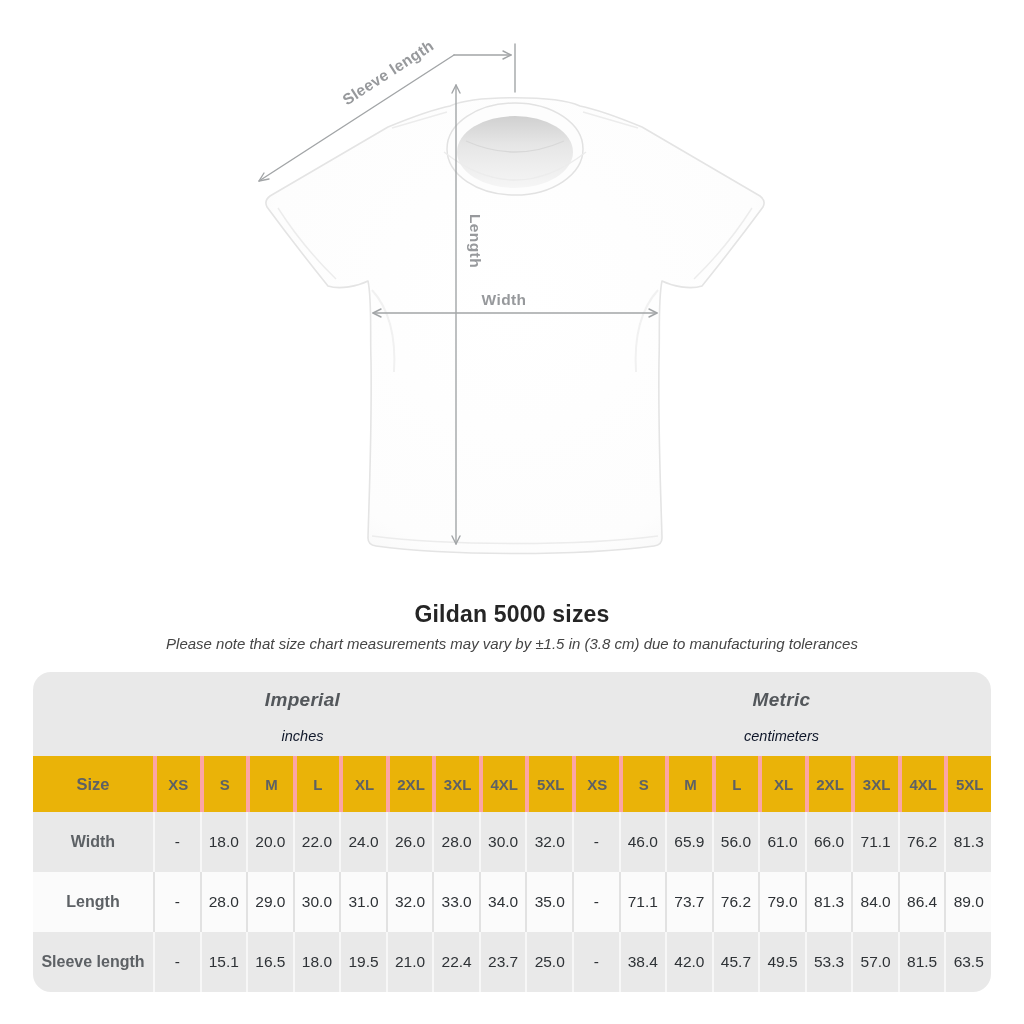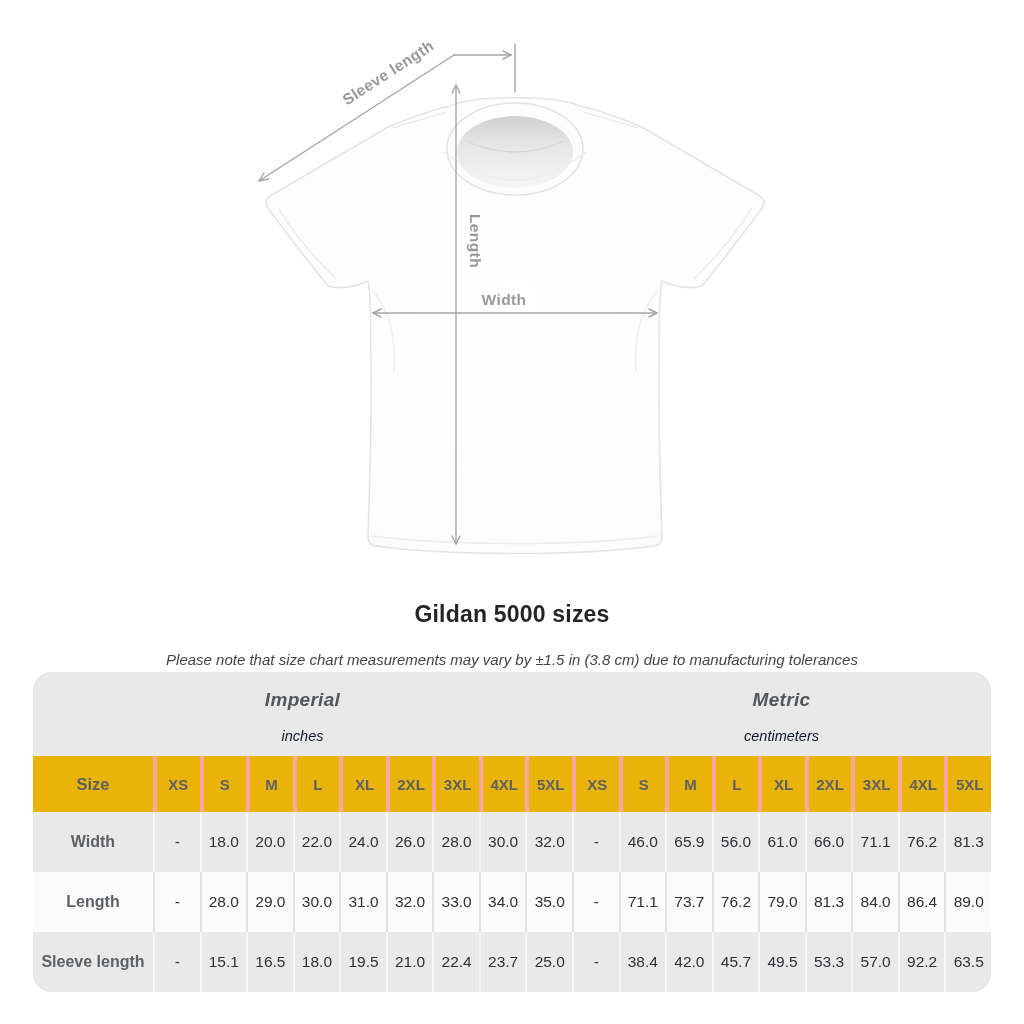--- a/index.html
+++ b/index.html
@@ -12,21 +12,21 @@
   .ann-label{font-family:"Liberation Sans",sans-serif;font-weight:bold;font-size:15.5px;fill:#97999c;letter-spacing:.4px;}
   .seam{stroke:#ececec;stroke-width:1.4;fill:none;}
   .wrinkle{stroke:#f1f1f1;stroke-width:2;fill:none;}
 
   .title{
     position:absolute;top:601px;left:0;width:100%;text-align:center;
     font-size:23px;font-weight:bold;color:#252525;letter-spacing:.2px;
   }
   .subtitle{
     position:absolute;top:635px;left:0;width:100%;text-align:center;
-    font-size:15px;font-style:italic;color:#454545;margin-top:16px;
+    font-size:15px;font-style:italic;color:#454545;
   }
 
   .size-table{
     position:absolute;left:33px;top:672px;width:958px;height:320px;
     border-radius:18px;overflow:hidden;
   }
   .t-row{display:grid;grid-template-columns:120px repeat(18,1fr);}
   .t-group-row{height:84px;background:#e9e9e9;}
   .group-cell{display:flex;flex-direction:column;align-items:center;justify-content:center;gap:17px;padding-top:4px;}
   .group-left{grid-column:1/11;}
@@ -222,18 +222,18 @@
       <div class="cell-val">22.4</div>
       <div class="cell-val">23.7</div>
       <div class="cell-val">25.0</div>
       <div class="cell-val">-</div>
       <div class="cell-val">38.4</div>
       <div class="cell-val">42.0</div>
       <div class="cell-val">45.7</div>
       <div class="cell-val">49.5</div>
       <div class="cell-val">53.3</div>
       <div class="cell-val">57.0</div>
-      <div class="cell-val">92.2</div>
+      <div class="cell-val">81.5</div>
       <div class="cell-val">63.5</div>
     </div>
 
   </div>
 </div>
 
 </body></html>

